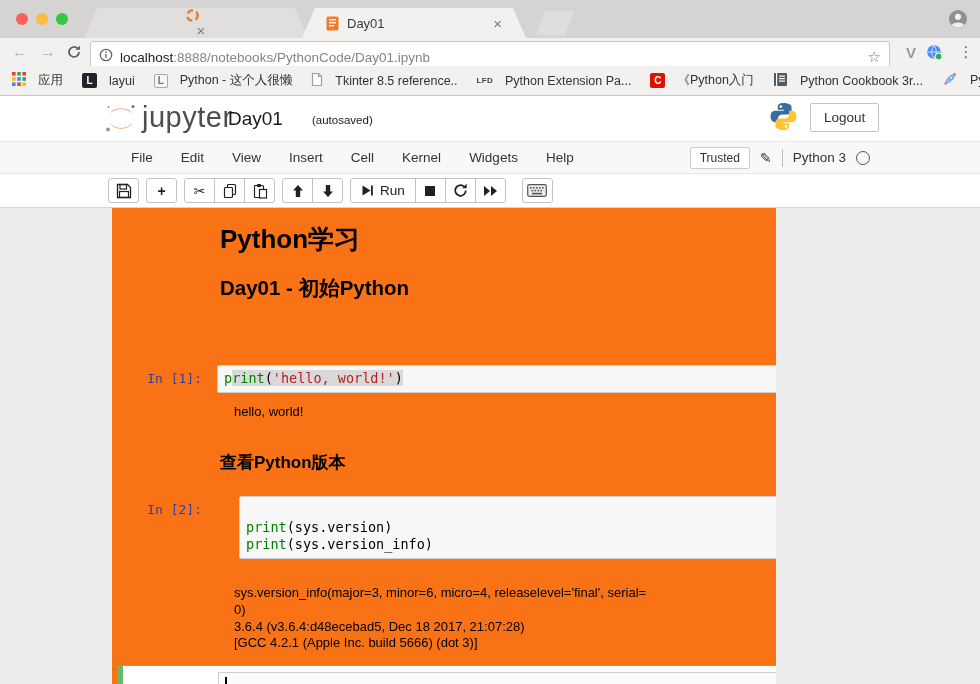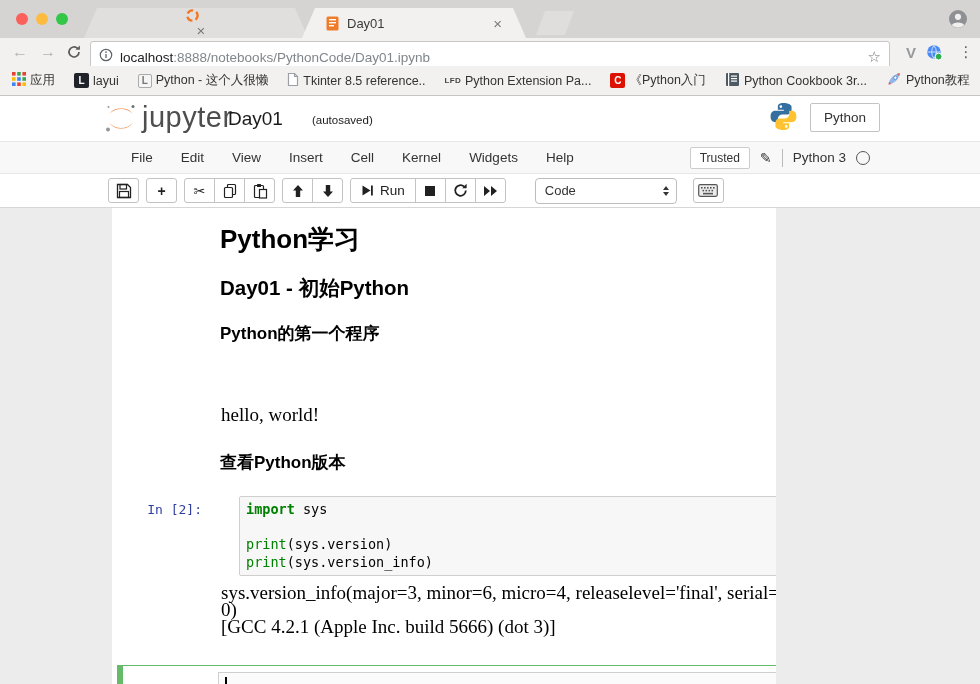--- a/index.html
+++ b/index.html
@@ -43,21 +43,21 @@
   #star-btn { font-size:15px; color:#767676; }
   #ext-v { position:absolute; left:898px; top:0; width:26px; height:28px; display:flex; align-items:center; justify-content:center;
            font-size:15px; font-weight:bold; color:#96989B; }
   #ext-globe { position:absolute; left:926px; top:5.5px; }
   #menu-dots { position:absolute; left:954px; top:0; width:24px; height:28px; display:flex; align-items:center; justify-content:center;
                font-size:15px; color:#5F6368; }
 
   
   #bookmarks { position:absolute; top:66px; left:0; width:980px; height:30px; background:#F2F1EF;
                border-bottom:1px solid #C7C6C4; display:flex; align-items:center; padding:0 12px; gap:19px; }
-  .bm { display:flex; align-items:center; gap:4px; font-size:12.5px; color:#333; white-space:nowrap; }
+  .bm { display:flex; align-items:center; gap:12px; font-size:12.5px; color:#333; white-space:nowrap; }
   .bm-ltr { font-size:10px; font-weight:bold; color:#fff; width:15px; height:15px; border-radius:2px;
             display:flex; align-items:center; justify-content:center; }
   .layui-bg { background:#20232A; }
   .csdn-bg { background:#DD1100; }
   .lgray { width:14px; height:14px; border:1px solid #AAA; background:#F5F5F5; color:#777; font-size:10px; font-weight:bold;
            display:flex; align-items:center; justify-content:center; border-radius:2px; }
   .lfd { font-size:8px; font-weight:bold; color:#444; letter-spacing:0.3px; }
 
   
   #jheader { position:absolute; top:97px; left:0; width:980px; height:44px; background:#fff; }
@@ -95,38 +95,38 @@
   .glyphbtn { font-size:14px; }
   #celltype-select { margin-left:22px; width:142px; height:26px; border:1px solid #BDBDBD; border-radius:4px;
                      background:#fff; display:flex; align-items:center; padding:0 7px 0 9px; font-size:13px; color:#333; }
   #celltype-select .spin { margin-left:auto; display:flex; flex-direction:column; gap:2px; }
   .tri-up { width:0; height:0; border-left:3.5px solid transparent; border-right:3.5px solid transparent; border-bottom:4.5px solid #333; }
   .tri-dn { width:0; height:0; border-left:3.5px solid transparent; border-right:3.5px solid transparent; border-top:4.5px solid #333; }
   #kbd-btn { margin-left:9px; }
 
   
   #content { position:absolute; top:208px; left:0; width:980px; height:476px; background:#ECECEC; }
-  #nbc { position:absolute; left:112px; top:0; width:664px; height:476px; background:#ffffff; overflow:hidden; }
+  #nbc { position:absolute; left:112px; top:0; width:664px; height:476px; background:#f97316; overflow:hidden; }
   .nbh1 { position:absolute; left:108px; top:14px; font-size:26px; font-weight:bold; color:#000; }
   .nbh2 { position:absolute; left:108px; top:66px; font-size:20.5px; font-weight:bold; color:#000; }
   .nbh3 { position:absolute; left:108px; font-size:17px; font-weight:bold; color:#000; }
   #h3a { top:114px; } #h3b { top:243px; }
   .cellrow { position:absolute; left:0; width:760px; display:flex; }
   #cell1 { top:157px; } #cell2 { top:288px;justify-content:space-between; }
   .prompt { width:98px; text-align:right; padding-right:8px; padding-top:6px;
             font-family:"DejaVu Sans Mono","Liberation Mono",monospace; font-size:13px; color:#303F9F; white-space:nowrap; }
   .inbox { margin-left:7px; width:633px; background:#F7F7F7; border:1px solid #CFCFCF; border-radius:2px;
            padding:4px 6px; font-family:"DejaVu Sans Mono","Liberation Mono",monospace; font-size:13.5px; color:#000; }
   .cline { min-height:17.5px; line-height:17.5px; white-space:pre; }
   .tok-kw { color:#008000; }
   .tok-kw-b { color:#008000; font-weight:bold; }
   .tok-str { color:#BA2121; }
   .sel { background:#D9D9D9; }
-  .outarea { position:absolute; left:109px; font-family:Liberation Serif, serif;
-             font-size:19px; color:#000; }
+  .outarea { position:absolute; left:122px; font-family:Liberation Sans, sans-serif;
+             font-size:13px; color:#000; }
   #out1 { top:196px; }
   #out2 { top:377px; }
   #out2 .oline { line-height:16.8px; white-space:pre; }
   #cell3 { position:absolute; left:5px; top:457px; width:742px; height:70px; border:1px solid #66BB6A; background:#fff; }
   #cell3 .selbar { position:absolute; left:0; top:0; width:5px; height:100%; background:#66BB6A; }
   #cell3 .c3prompt { position:absolute; left:0; top:16px; width:94px; text-align:right;
                      font-family:"DejaVu Sans Mono","Liberation Mono",monospace; font-size:13px; color:#303F9F; }
   #cell3 .c3box { position:absolute; left:100px; top:6px; width:637px; height:58px; background:#FBFBFB; border:1px solid #CFCFCF; }
   #cell3 .cursor { position:absolute; left:6px; top:4px; width:1.5px; height:14px; background:#000; }
 </style>
@@ -285,21 +285,21 @@
     <span class="wordmark">jupyter</span>
   </div>
   <div id="ntitle">Day01</div>
   <div id="autosave">(autosaved)</div>
   <div id="pylogo">
     <svg width="31" height="31" viewBox="0 0 30 30">
       <path d="M15 2c-4.3 0-5.5 1.6-5.5 3.6v2.9h5.8v1H7.2c-2.5 0-4.7 1.5-4.7 5.5s2.2 5.5 4.7 5.5h2.3v-3.3c0-2.3 2-4.2 4.5-4.2h5c2.1 0 3.8-1.7 3.8-3.8V5.6C22.8 3.6 19.3 2 15 2zm-2.6 2.1a1.3 1.3 0 1 1 0 2.6 1.3 1.3 0 0 1 0-2.6z" fill="#356F9F"></path>
       <path d="M15 28c4.3 0 5.5-1.6 5.5-3.6v-2.9h-5.8v-1h8.1c2.5 0 4.7-1.5 4.7-5.5s-2.2-5.5-4.7-5.5h-2.3v3.3c0 2.3-2 4.2-4.5 4.2h-5c-2.1 0-3.8 1.7-3.8 3.8v3.6c0 2 3.5 3.6 7.8 3.6zm2.6-2.1a1.3 1.3 0 1 1 0-2.6 1.3 1.3 0 0 1 0 2.6z" fill="#FFC331"></path>
     </svg>
   </div>
-  <div id="logout-btn">Python</div>
+  <div id="logout-btn">Logout</div>
 </div>
 
 <div id="jmenubar">
   <span class="mitem">File</span>
   <span class="mitem">Edit</span>
   <span class="mitem">View</span>
   <span class="mitem">Insert</span>
   <span class="mitem">Cell</span>
   <span class="mitem">Kernel</span>
   <span class="mitem">Widgets</span>
@@ -367,27 +367,20 @@
       <svg width="15" height="15" viewBox="0 0 15 15">
           <path d="M12.8 7.5a5.3 5.3 0 1 1-1.8-4" fill="none" stroke="#212121" stroke-width="1.8"></path>
           <path d="M13.6.8v4.4H9.2z" fill="#212121"></path>
         </svg>
     </div>
     <div class="tbtn">
       <svg width="15" height="12" viewBox="0 0 15 12">
           <path d="M1 1l6 5-6 5zM8 1l6 5-6 5z" fill="#212121"></path>
         </svg>
     </div>
-  </div>
-  <div id="celltype-select">
-    <span>Code</span>
-    <span class="spin">
-        <span class="tri-up"></span>
-        <span class="tri-dn"></span>
-      </span>
   </div>
   <div class="tbtn" id="kbd-btn">
     <svg width="20" height="13" viewBox="0 0 20 13">
         <rect x="0.7" y="0.7" width="18.6" height="11.6" rx="1.5" fill="#ECECEC" stroke="#555" stroke-width="1.2"></rect>
         <g fill="#555">
           <rect x="3" y="3" width="1.6" height="1.6"></rect>
           <rect x="6" y="3" width="1.6" height="1.6"></rect>
           <rect x="9" y="3" width="1.6" height="1.6"></rect>
           <rect x="12" y="3" width="1.6" height="1.6"></rect>
           <rect x="15" y="3" width="1.6" height="1.6"></rect>
@@ -399,38 +392,41 @@
         </g>
       </svg>
   </div>
 </div>
 
 <div id="content">
   <div id="nbc">
 
     <div class="nbh1">Python学习</div>
     <div class="nbh2">Day01 - 初始Python</div>
-    <div class="nbh3" id="h3a">Python的第一个程序</div>
-
+
+    <div class="cellrow" id="cell1">
+      <div class="prompt">In [1]:</div>
+      <div class="inbox"><span class="cline"><span class="tok-kw">p</span><span class="sel"><span class="tok-kw">rint</span><span>(</span><span class="tok-str">'hello, world!'</span><span>)</span></span></span></div>
+    </div>
     <div class="outarea" id="out1">hello, world!</div>
 
     <div class="nbh3" id="h3b">查看Python版本</div>
 
     <div class="cellrow" id="cell2">
       <div class="prompt">In [2]:</div>
       <div class="inbox">
-        <div class="cline"><span class="tok-kw-b">import</span><span> sys</span></div>
         <div class="cline"></div>
         <div class="cline"><span class="tok-kw">print</span><span>(sys.version)</span></div>
         <div class="cline"><span class="tok-kw">print</span><span>(sys.version_info)</span></div>
       </div>
     </div>
     <div class="outarea" id="out2">
       <div class="oline">sys.version_info(major=3, minor=6, micro=4, releaselevel='final', serial=</div>
       <div class="oline">0)</div>
+      <div class="oline">3.6.4 (v3.6.4:d48ecebad5, Dec 18 2017, 21:07:28)</div>
       <div class="oline">[GCC 4.2.1 (Apple Inc. build 5666) (dot 3)]</div>
     </div>
 
     <div id="cell3">
       <div class="selbar"></div>
       <div class="c3prompt">In [ ]:</div>
       <div class="c3box">
         <div class="cursor"></div>
       </div>
     </div>

